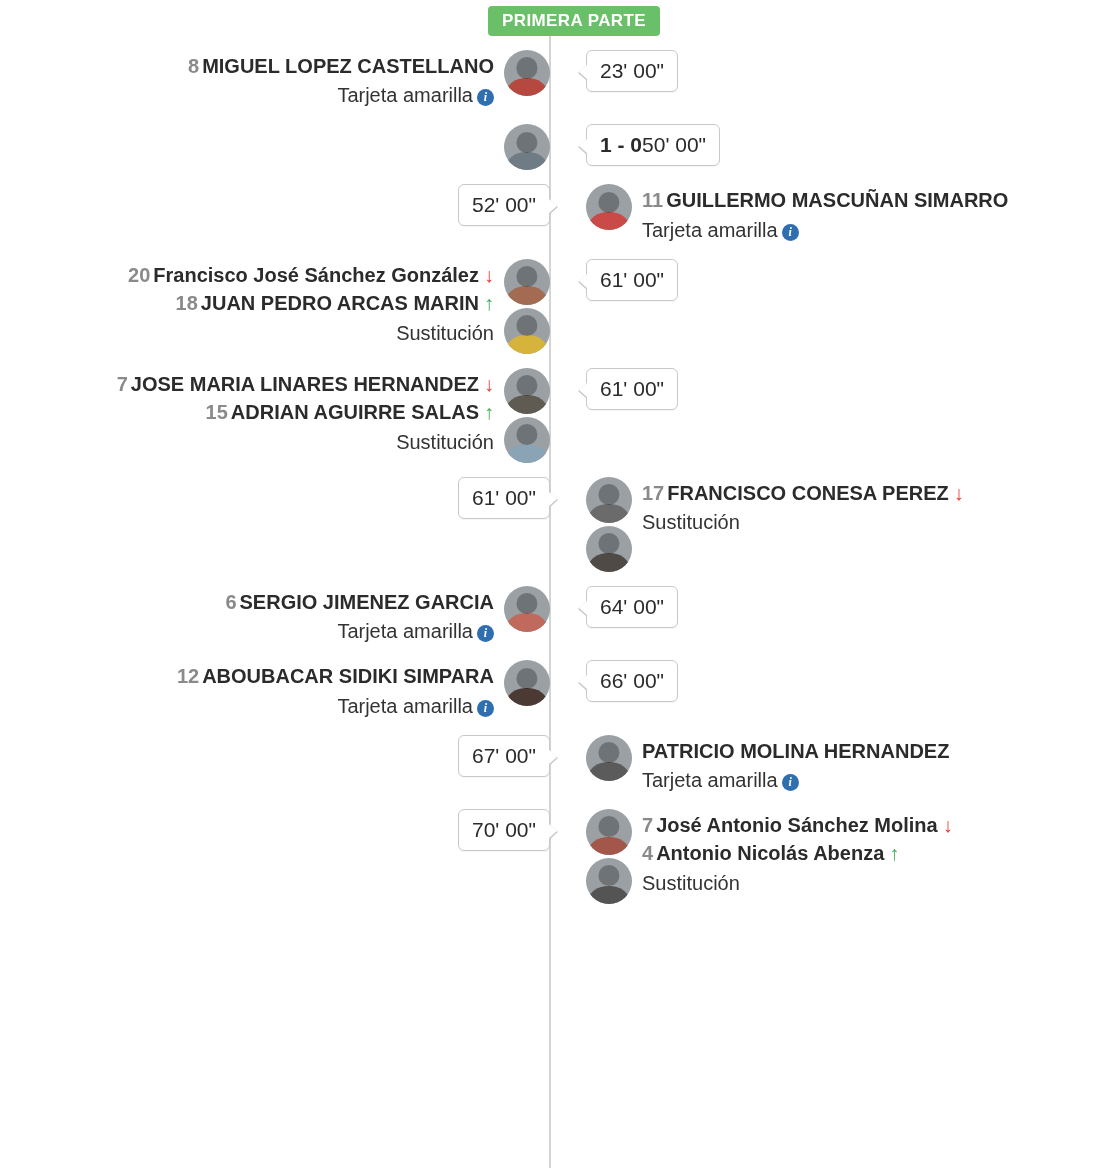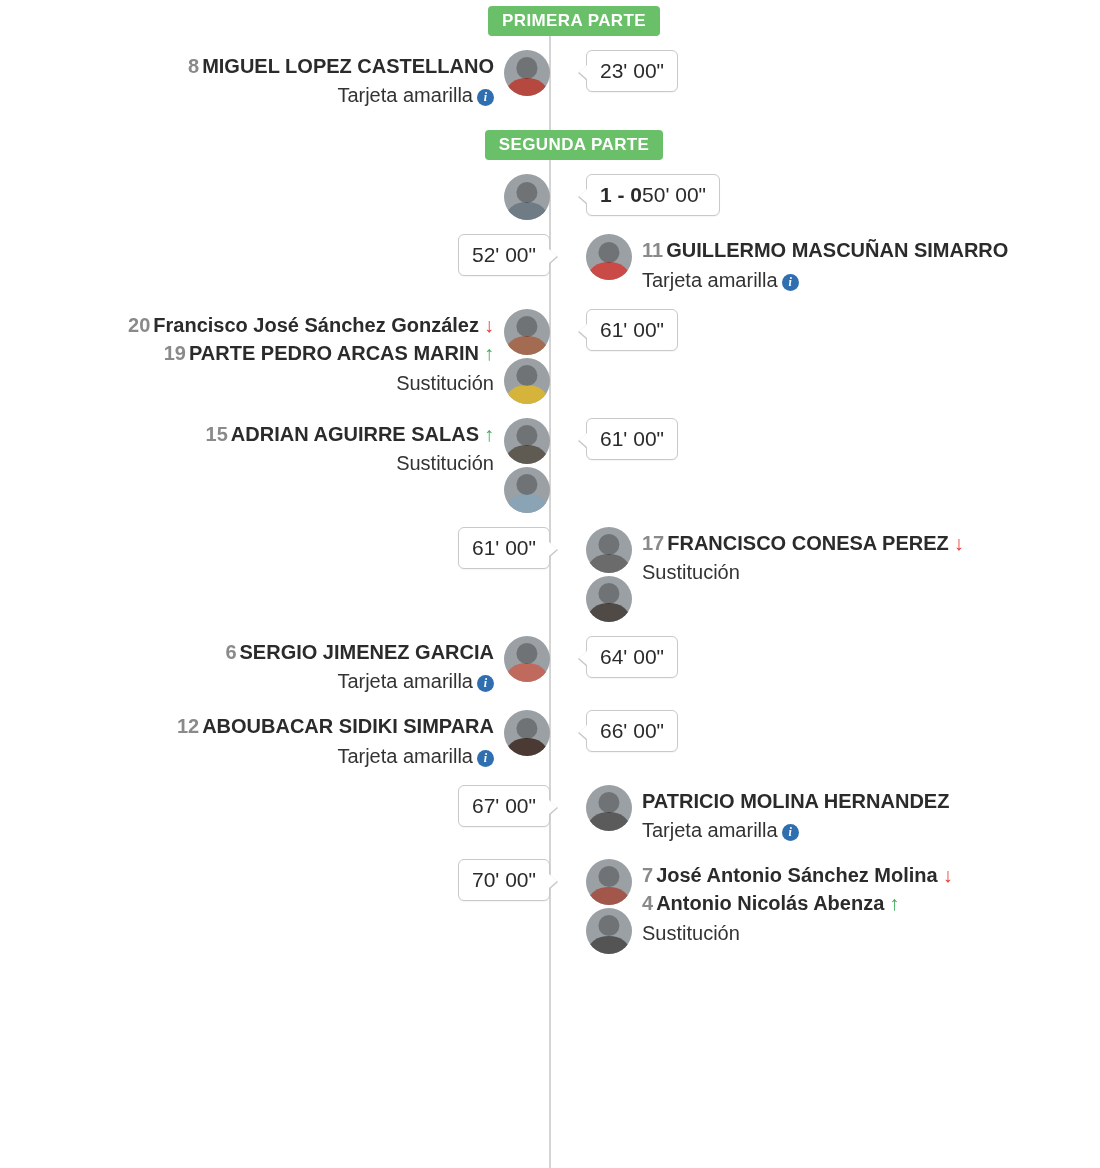--- a/index.html
+++ b/index.html
@@ -228,23 +228,20 @@
               </div>
             </div>
           </div>
         </div>
         <div class="half right-half">
           <div class="time-bubble bubble-right"><span>23' 00"</span></div>
         </div>
       </div>
     </div>
 
-  <div class="period-wrap" style="margin-top:20px;">
-    <span class="period-badge">SEGUNDA PARTE</span>
-  </div>
 
   <div class="events" id="events-second">
       <div class="event left">
         <div class="half left-half">
           <div class="detail">
             <div class="avatars">
               <div class="avatar" style="background: rgb(154, 160, 164);">
                 <div class="body" style="background: rgb(111, 124, 134);"></div>
                 <div class="head"></div>
               </div>
@@ -272,21 +269,21 @@
               <div class="action"><span>Tarjeta amarilla</span><span class="info-dot">i</span></div>
             </div>
           </div>
         </div>
       </div>
       <div class="event left">
         <div class="half left-half">
           <div class="detail">
             <div class="names">
               <div class="name-line"><span class="num">20</span><span class="pname">Francisco José Sánchez González</span><span class="arrow-out">↓</span></div>
-              <div class="name-line"><span class="num">19</span><span class="pname">PARTE PEDRO ARCAS MARIN</span><span class="arrow-in">↑</span></div>
+              <div class="name-line"><span class="num">18</span><span class="pname">JUAN PEDRO ARCAS MARIN</span><span class="arrow-in">↑</span></div>
               <div class="action"><span>Sustitución</span></div>
             </div>
             <div class="avatars">
               <div class="avatar" style="background: rgb(154, 160, 164);">
                 <div class="body" style="background: rgb(163, 107, 82);"></div>
                 <div class="head"></div>
               </div>
               <div class="avatar" style="background: rgb(154, 160, 164);">
                 <div class="body" style="background: rgb(214, 180, 60);"></div>
                 <div class="head"></div>
@@ -295,20 +292,21 @@
           </div>
         </div>
         <div class="half right-half">
           <div class="time-bubble bubble-right"><span>61' 00"</span></div>
         </div>
       </div>
       <div class="event left">
         <div class="half left-half">
           <div class="detail">
             <div class="names">
+              <div class="name-line"><span class="num">7</span><span class="pname">JOSE MARIA LINARES HERNANDEZ</span><span class="arrow-out">↓</span></div>
               <div class="name-line"><span class="num">15</span><span class="pname">ADRIAN AGUIRRE SALAS</span><span class="arrow-in">↑</span></div>
               <div class="action"><span>Sustitución</span></div>
             </div>
             <div class="avatars">
               <div class="avatar" style="background: rgb(154, 160, 164);">
                 <div class="body" style="background: rgb(95, 90, 82);"></div>
                 <div class="head"></div>
               </div>
               <div class="avatar" style="background: rgb(154, 160, 164);">
                 <div class="body" style="background: rgb(138, 163, 181);"></div>

